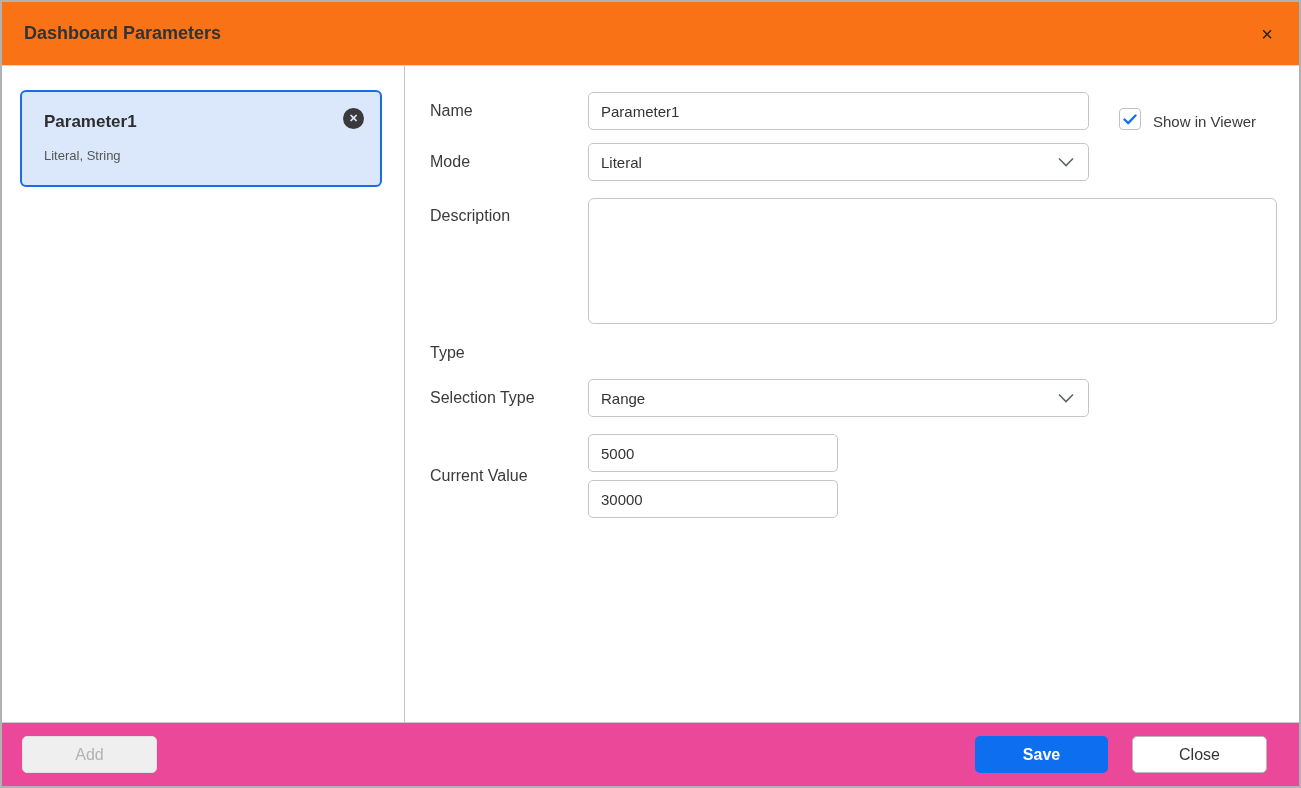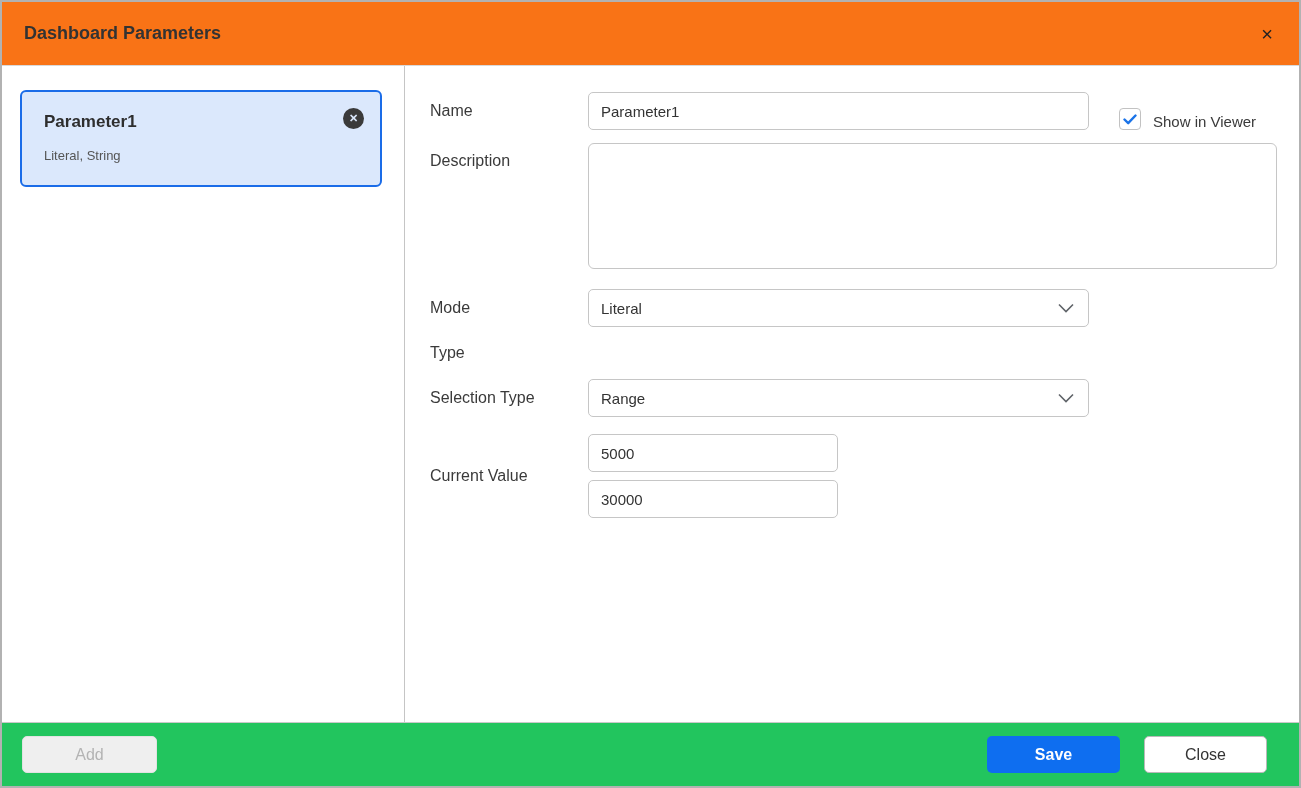--- a/index.html
+++ b/index.html
@@ -113,21 +113,21 @@
     width: 22px; height: 22px;
     background: #fff;
     border: 1px solid #c2c2c2; border-radius: 4px;
     display: flex; align-items: center; justify-content: center;
     flex: 0 0 22px;
   }
   .show-viewer-label { font-size: 15px; color: #3a3a3a; margin-left: 12px; }
   
   .dlg-footer {
     flex: 0 0 64px; height: 64px;
-    background: #22c55e;
+    background: #ec4899;
     border-top: 1px solid #c9c9c9;
     display: flex; align-items: center;
     padding: 0 32px 0 20px;
   }
   .btn {
     height: 37px; border-radius: 5px;
     font-size: 16px; font-family: "Liberation Sans", sans-serif;
     display: flex; align-items: center; justify-content: center;
     cursor: pointer;
   }
@@ -138,21 +138,21 @@
     cursor: default;
   }
   .footer-spacer { flex: 1 1 auto; }
   .btn-save {
     width: 133px;
     background: #0e6ef0; color: #fff;
     border: none; font-weight: bold;
     margin-right: 24px;
   }
   .btn-close {
-    width: 123px;
+    width: 135px;
     background: #fff; color: #333;
     border: 1px solid #b9b9b9;
   }
 </style>
 </head>
 <body>
 
 <div class="dialog">
 
   <div class="dlg-header">
@@ -178,35 +178,35 @@
         <div class="show-viewer">
           <span class="checkbox">
             <svg width="14" height="11" viewBox="0 0 14 11">
               <polyline points="1.5,5.5 5.2,9.2 12.5,1.5" fill="none" stroke="#1a73e8" stroke-width="2.4" stroke-linecap="round" stroke-linejoin="round"></polyline>
             </svg>
           </span>
           <span class="show-viewer-label">Show in Viewer</span>
         </div>
       </div>
 
-      <div class="form-row row-desc">
-        <div class="form-label">Description</div>
-        <textarea class="ctrl-textarea" style=""></textarea>
-      </div>
-
       <div class="form-row">
         <div class="form-label">Mode</div>
         <div class="ctrl-select">
           <span>Literal</span>
           <svg class="chevron" viewBox="0 0 16 10">
             <polyline points="1,1.5 8,8.5 15,1.5" fill="none" stroke="#5f6368" stroke-width="1.6"></polyline>
           </svg>
         </div>
       </div>
 
+      <div class="form-row row-desc">
+        <div class="form-label">Description</div>
+        <textarea class="ctrl-textarea" style=""></textarea>
+      </div>
+
       <div class="form-row">
         <div class="form-label">Type</div>
       </div>
 
       <div class="form-row">
         <div class="form-label">Selection Type</div>
         <div class="ctrl-select">
           <span>Range</span>
           <svg class="chevron" viewBox="0 0 16 10">
             <polyline points="1,1.5 8,8.5 15,1.5" fill="none" stroke="#5f6368" stroke-width="1.6"></polyline>

